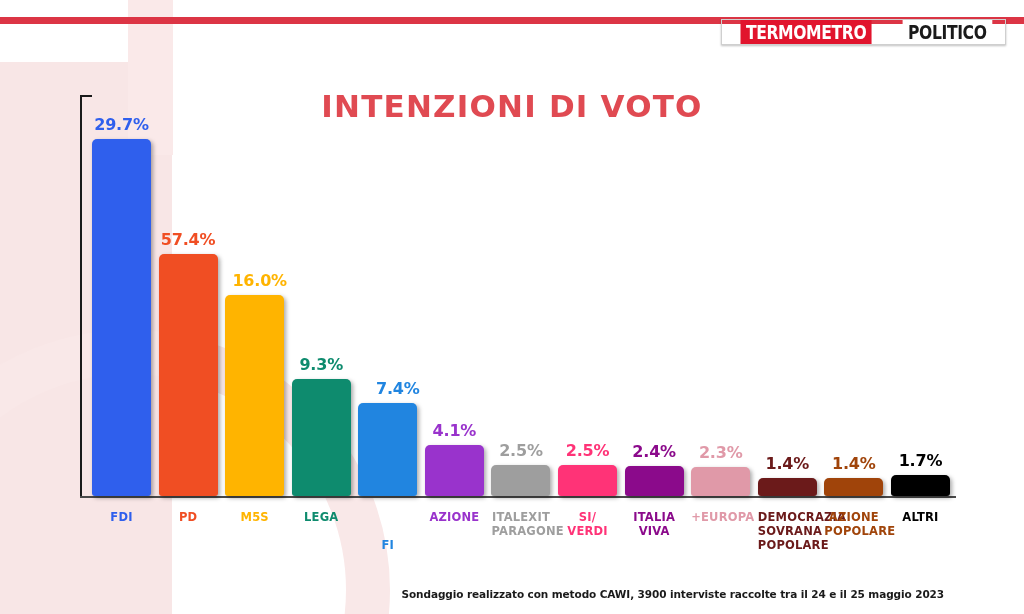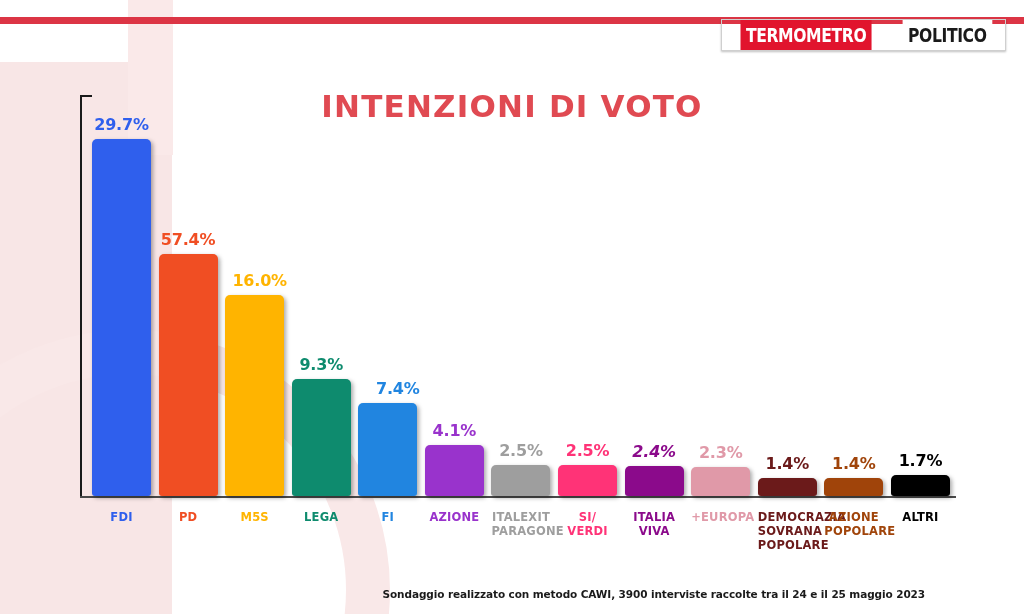--- a/index.html
+++ b/index.html
@@ -38,21 +38,21 @@
   #top-red-bar {
     left: 0; top: 17px;
     width: 1024px; height: 7px;
     background: #dc3545;
   }
 
   
   #logo {
     position: absolute;
     right: 18px; top: 19px;
-    height: 32px;
+    height: 26px;
     display: flex;
     border: 1px solid #cfcfcf;
     box-shadow: 0 1px 2px rgba(0,0,0,.25);
     z-index: 5;
   }
   #logo .logo-part {
     display: flex; align-items: center;
     padding: 0 7px;
     font-family: "DejaVu Sans", sans-serif;
     font-weight: bold;
@@ -148,21 +148,21 @@
     text-align: center;
     font-size: 11.5px;
     font-weight: bold;
     line-height: 14px;
     letter-spacing: 0.2px;
   }
 
   
   #footer-note {
     position: absolute;
-    right: 99px; bottom: 14px;
+    right: 80px; bottom: 14px;
     font-size: 10.5px;
     font-weight: bold;
     color: #1a1a1a;
     letter-spacing: -0.1px;
     z-index: 4;
   }
 </style>
 </head>
 <body>
 
@@ -211,21 +211,21 @@
         </div>
         <div class="bar-slot">
           <div class="bar-value" style="color: rgb(158, 158, 158);">2.5%</div>
           <div class="bar-rect" title="ITALEXIT PARAGONE 2.5%" style="background: rgb(158, 158, 158); height: 31px;"></div>
         </div>
         <div class="bar-slot">
           <div class="bar-value" style="color: rgb(255, 51, 119);">2.5%</div>
           <div class="bar-rect" title="SI/ VERDI 2.5%" style="background: rgb(255, 51, 119); height: 31px;"></div>
         </div>
         <div class="bar-slot">
-          <div class="bar-value" style="color: rgb(139, 10, 139); font-style: italic;">2.4%</div>
+          <div class="bar-value" style="color: rgb(139, 10, 139);">2.4%</div>
           <div class="bar-rect" title="ITALIA VIVA 2.4%" style="background: rgb(139, 10, 139); height: 30px;"></div>
         </div>
         <div class="bar-slot">
           <div class="bar-value" style="color: rgb(224, 153, 168);">2.3%</div>
           <div class="bar-rect" title="+EUROPA 2.3%" style="background: rgb(224, 153, 168); height: 29px;"></div>
         </div>
         <div class="bar-slot">
           <div class="bar-value" style="color: rgb(107, 26, 26);">1.4%</div>
           <div class="bar-rect" title="DEMOCRAZIA SOVRANA POPOLARE 1.4%" style="background: rgb(107, 26, 26); height: 18px;"></div>
         </div>
@@ -246,21 +246,21 @@
       </div>
       <div class="x-label" style="color: rgb(240, 78, 35);">
         <div>PD</div>
       </div>
       <div class="x-label" style="color: rgb(255, 180, 0);">
         <div>M5S</div>
       </div>
       <div class="x-label" style="color: rgb(14, 139, 110);">
         <div>LEGA</div>
       </div>
-      <div class="x-label" style="color: rgb(33, 133, 224);">
+      <div class="x-label" style="color: rgb(33, 133, 224); margin-top: 28px;">
         <div>FI</div>
       </div>
       <div class="x-label" style="color: rgb(153, 51, 204);">
         <div>AZIONE</div>
       </div>
       <div class="x-label" style="color: rgb(158, 158, 158);">
         <div>ITALEXIT</div>
         <div>PARAGONE</div>
       </div>
       <div class="x-label" style="color: rgb(255, 51, 119);">

